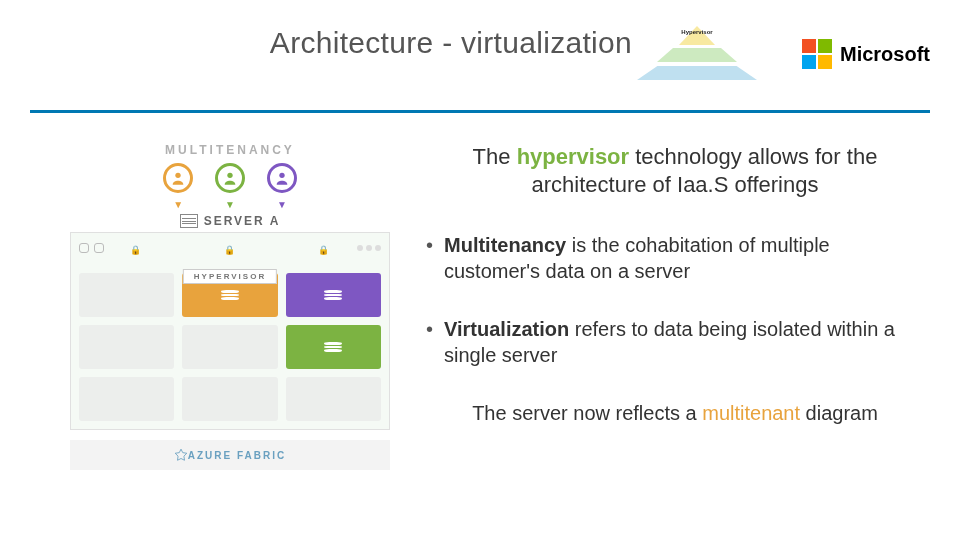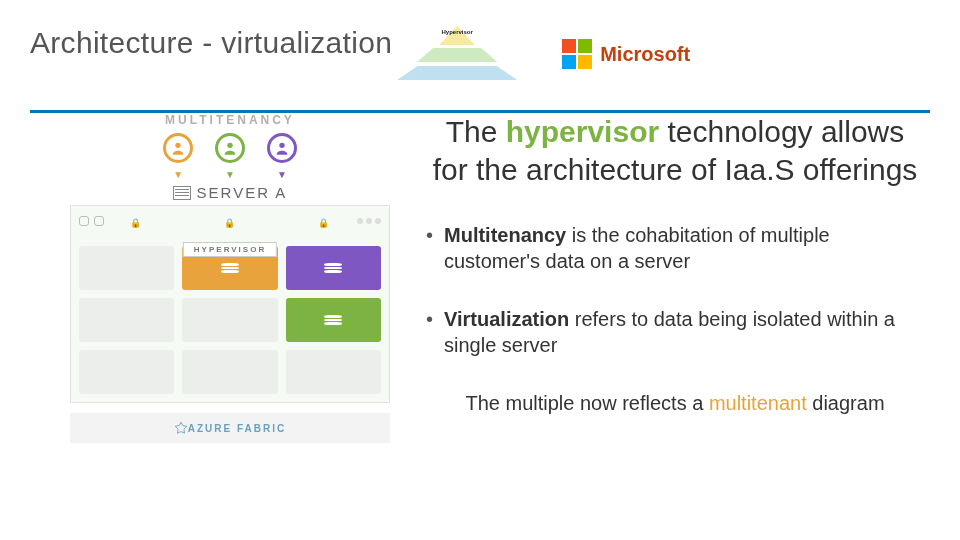--- a/index.html
+++ b/index.html
@@ -1,68 +1,68 @@
 <!DOCTYPE html>
 <html><head>
 <meta charset="utf-8">
 <style>
   * { box-sizing: border-box; margin: 0; padding: 0; }
   html, body { width: 960px; height: 540px; font-family: "Segoe UI", Arial, sans-serif; background: #fff; }
   .slide { width: 960px; height: 540px; position: relative; padding: 26px 30px 0 30px; }
-  .header { display: flex; justify-content: flex-start; align-items: flex-start; }
+  .header { display: flex; justify-content: flex-end; align-items: flex-start; }
   .title { font-size: 30px; font-weight: 300; color: #555; letter-spacing: 0.3px; }
   .header-right { display: flex; align-items: center; gap: 40px; }
   .pyramid { width: 130px; height: 56px; position: relative; }
   .pyramid .layer { position: absolute; left: 50%; transform: translateX(-50%); }
   .pyramid .l1 { top: 0; width: 0; height: 0; border-left: 18px solid transparent; border-right: 18px solid transparent; border-bottom: 19px solid #f8e9a1; }
   .pyramid .label { position: absolute; top: 3px; left: 50%; transform: translateX(-50%); font-size: 6px; font-weight: 700; text-align: center; width: 34px; color: #222; }
   .pyramid .l2 { top: 22px; width: 80px; height: 14px; background: #cdeac0; clip-path: polygon(20% 0, 80% 0, 100% 100%, 0 100%); }
   .pyramid .l3 { top: 40px; width: 120px; height: 14px; background: #bfe0f0; clip-path: polygon(17% 0, 83% 0, 100% 100%, 0 100%); }
   .ms-logo { display: flex; align-items: center; gap: 8px; }
   .ms-grid { display: grid; grid-template-columns: 14px 14px; grid-template-rows: 14px 14px; gap: 2px; }
   .ms-grid div:nth-child(1){ background:#f25022; }
   .ms-grid div:nth-child(2){ background:#7fba00; }
   .ms-grid div:nth-child(3){ background:#00a4ef; }
   .ms-grid div:nth-child(4){ background:#ffb900; }
-  .ms-text { font-size: 20px; font-weight: 600; color: #c2410c; }
+  .ms-text { font-size: 20px; font-weight: 600; color: #000000; }
   .rule { width: 900px; height: 3px; background: #0078b3; margin-top: 28px; }
-  .body { display: flex; }
+  .body { display: flex; margin-top: 30px; }
   .left { width: 400px; display: flex; justify-content: center; }
   .figure { width: 320px; }
   .mt-label { text-align: center; font-size: 12px; letter-spacing: 3px; color: #b0b0b0; margin-bottom: 6px; font-weight: 600; }
   .users { display: flex; justify-content: center; gap: 22px; margin-bottom: 6px; }
   .user { width: 30px; height: 30px; border-radius: 50%; border: 3px solid; display: flex; align-items: center; justify-content: center; }
   .user.o { border-color:#e8a33d; } .user.g { border-color:#7cb342; } .user.p { border-color:#7e57c2; }
   .user svg { width: 16px; height: 16px; }
   .arrows { display:flex; justify-content:center; gap:42px; margin-bottom:4px; }
   .arrows span { font-size: 10px; }
   .arrows span.o{color:#e8a33d;} .arrows span.g{color:#7cb342;} .arrows span.p{color:#7e57c2;}
   .server-bar { display:flex; align-items:center; justify-content:center; gap:6px; margin-bottom:4px; }
   .server-ico { width:18px; height:14px; border:1.5px solid #888; display:flex; flex-direction:column; justify-content:space-evenly; padding:1px; }
   .server-ico div{height:1px;background:#888;}
-  .server-txt { font-size:15px; letter-spacing:2px; color:#666; font-weight:400;}
+  .server-txt { font-size:12px; letter-spacing:2px; color:#666; font-weight:700;}
   .rack { border:1px solid #e0e0e0; background:#f5faf5; padding:10px 8px 8px 8px; position:relative; }
   .rack-ctrl { display:flex; gap:5px; margin-bottom:6px; align-items:center;}
   .rack-ctrl .c{ width:10px;height:10px;border:1.5px solid #bbb; border-radius:3px;}
   .rack-ctrl .dot-row{margin-left:auto;display:flex;gap:3px;}
   .rack-ctrl .d{width:6px;height:6px;border-radius:50%;background:#ddd;}
   .hv-tag { position:absolute; top:36px; left:50%; transform:translateX(-50%); background:#fff; border:1px solid #ccc; padding:2px 10px; font-size:8px; letter-spacing:2px; color:#777; font-weight:600;}
   .grid3 { display:grid; grid-template-columns: repeat(3,1fr); gap:8px; margin-top:20px;}
   .cell { height:44px; border-radius:3px; display:flex; align-items:center; justify-content:center; color:#fff;}
   .cell.e { background:#eceeec; }
   .cell.o { background:#e8a33d; } .cell.g { background:#7cb342; } .cell.p { background:#7e57c2; }
   .cyl { width:18px; display:flex; flex-direction:column; align-items:center; gap:1px;}
   .cyl div{height:2.6px;width:100%;background:#fff;border-radius:50%/100%;}
   .lock-row{ position:absolute; top:12px; left:0; right:0; display:flex; justify-content:space-around; padding:0 18px;}
   .lock{ font-size:9px; color:#7cb342;}
   .azure-bar { margin-top:10px; height:30px; background:#f3f3f3; display:flex; align-items:center; justify-content:center; }
   .azure-ico { width:14px;height:14px; }
   .azure-txt { font-size:10px; letter-spacing:2px; color:#6aa0c0; font-weight:600;}
   .right { width: 500px; padding-right: 10px; }
-  .lead { font-size: 30px; color:#333; text-align:center; line-height:1.25; margin-bottom: 34px; font-weight:400;}
+  .lead { font-size: 22px; color:#333; text-align:center; line-height:1.25; margin-bottom: 34px; font-weight:400;}
   .lead b.h { color:#7cb342; font-weight:700;}
   .bul { font-size: 20px; color:#333; margin-bottom:32px; padding-left: 14px; position:relative; line-height:1.3;}
   .bul::before { content:"•"; position:absolute; left:-4px; color:#555;}
   .bul b { font-weight:700;}
   .closing { font-size:20px; color:#333; text-align:center; line-height:1.3; margin-top:8px;}
   .closing b.m { color:#e8a33d; font-weight:400;}
 </style>
 </head>
 <body>
 
@@ -188,18 +188,18 @@
       <p class="lead">
         <span>The </span><b class="h">hypervisor</b><span> technology allows for the architecture of Iaa.S offerings</span>
       </p>
       <p class="bul">
         <b>Multitenancy</b><span> is the cohabitation of multiple customer's data on a server</span>
       </p>
       <p class="bul">
         <b>Virtualization</b><span> refers to data being isolated within a single server</span>
       </p>
       <p class="closing">
-        <span>The multiple now reflects a </span><b class="m">multitenant</b><span> diagram</span>
+        <span>The server now reflects a </span><b class="m">multitenant</b><span> diagram</span>
       </p>
     </div>
 
   </div>
 </div>
 
 </body></html>

